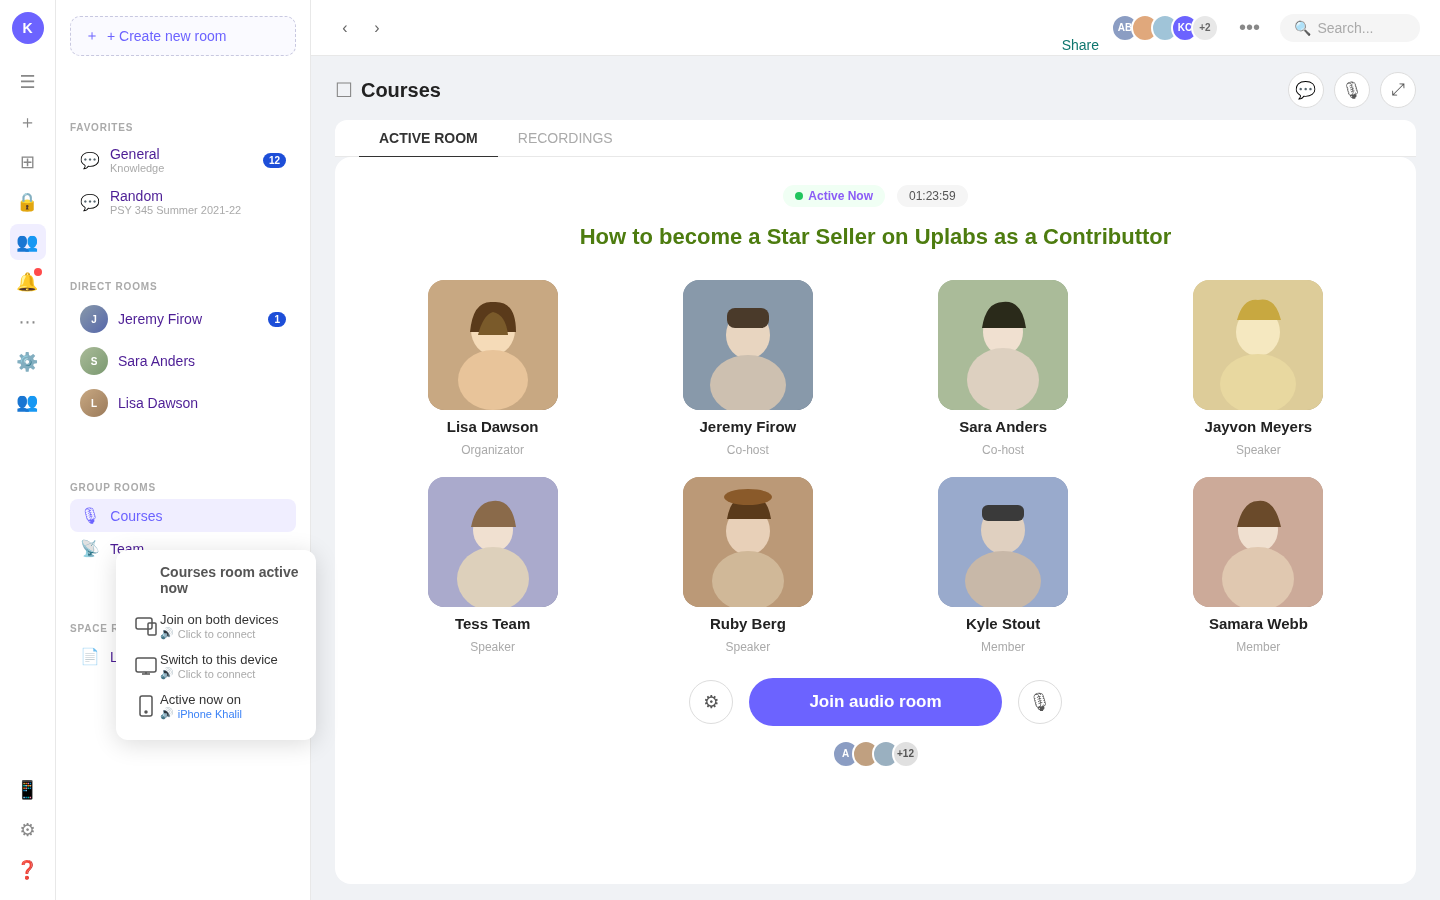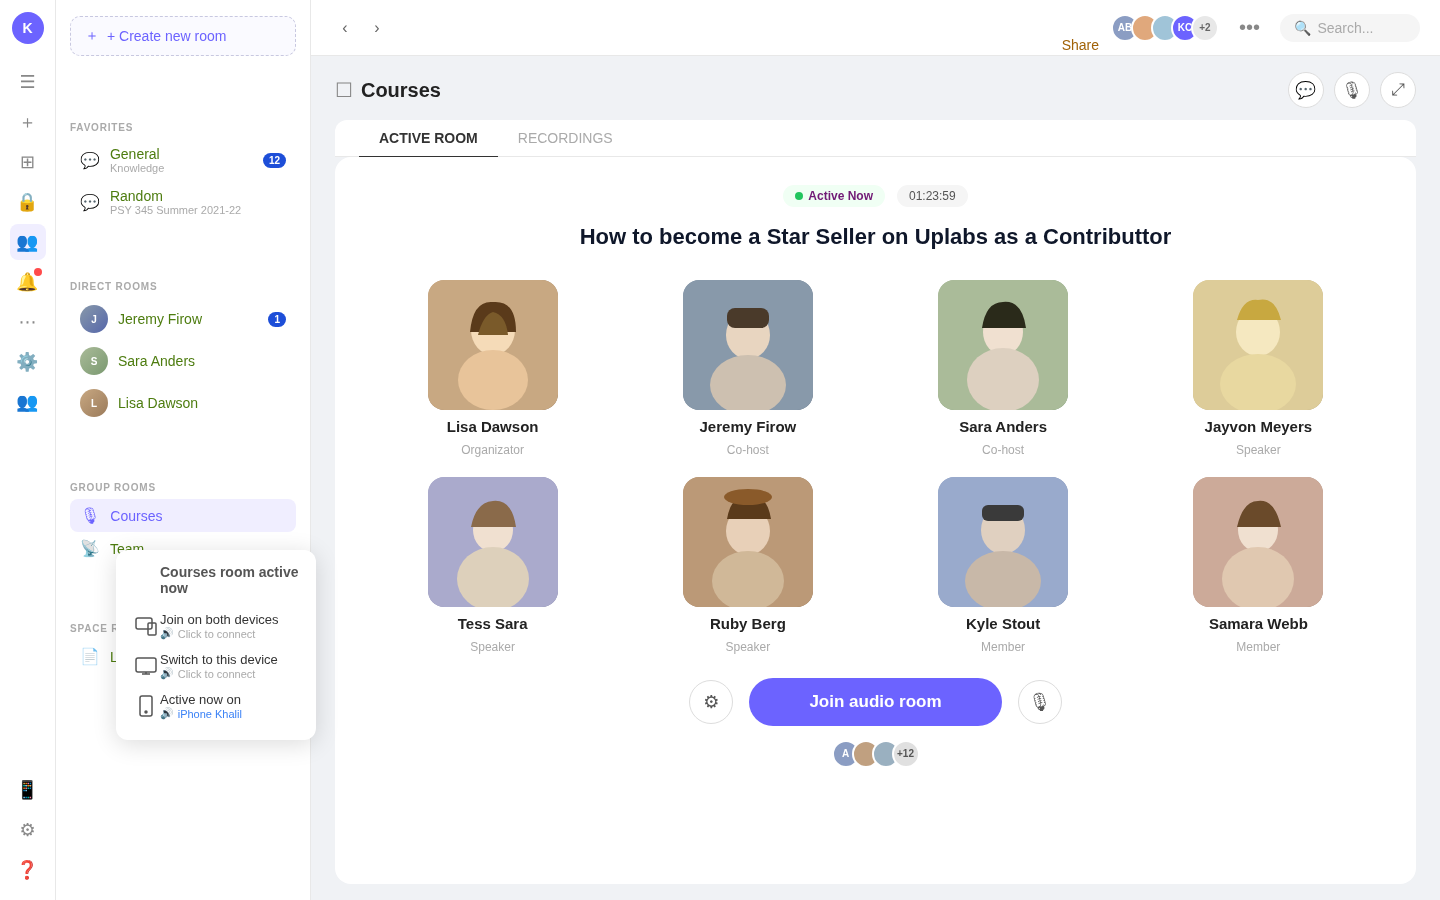--- a/index.html
+++ b/index.html
@@ -64,21 +64,21 @@
     .section-label { font-size: 10px; font-weight: 700; color: #aaa; letter-spacing: 0.08em; text-transform: uppercase; margin-bottom: 6px; margin-top: 42px; }
 
     .room-item {
       display: flex; align-items: center; padding: 7px 10px; border-radius: 8px;
       cursor: pointer; gap: 10px; position: relative;
     }
     .room-item.active { background: #f0eeff; }
     .room-item .room-icon { color: #888; font-size: 16px; flex-shrink: 0; }
     .room-item.active .room-icon { color: #6c63ff; }
     .room-item .room-text { flex: 1; min-width: 0; }
-    .room-item .room-name { font-size: 14px; font-weight: 500; color: #4d7c0f; white-space: nowrap; overflow: hidden; text-overflow: ellipsis; }
+    .room-item .room-name { font-size: 14px; font-weight: 500; color: #4c1d95; white-space: nowrap; overflow: hidden; text-overflow: ellipsis; }
     .room-item.active .room-name { color: #6c63ff; }
     .room-item .room-sub { font-size: 11px; color: #aaa; white-space: nowrap; overflow: hidden; text-overflow: ellipsis; }
     .badge { background: #1d4ed8; color: #fff; font-size: 10px; font-weight: 700; padding: 2px 6px; border-radius: 10px; }
 
     .avatar-sm { width: 28px; height: 28px; border-radius: 50%; overflow: hidden; flex-shrink: 0; background: #ddd; }
 
     
     .tooltip-popup {
       position: absolute;
       bottom: 160px;
@@ -106,43 +106,43 @@
       background: #fff;
       border-bottom: 1px solid #e8e8e8;
       display: flex;
       align-items: center;
       padding: 0 20px;
       gap: 12px;
     }
     .header-nav { display: flex; gap: 4px; }
     .header-nav button { background: none; border: none; cursor: pointer; width: 28px; height: 28px; border-radius: 6px; display: flex; align-items: center; justify-content: center; color: #666; font-size: 16px; }
     .header-spacer { flex: 1; }
-    .header-share { font-size: 14px; font-weight: 500; color: #a16207; margin-top: 34px; }
+    .header-share { font-size: 14px; font-weight: 500; color: #0f766e; margin-top: 34px; }
     .header-avatars { display: flex; align-items: center; }
     .header-avatars .av { width: 28px; height: 28px; border-radius: 50%; border: 2px solid #fff; margin-left: -8px; overflow: hidden; background: #ddd; display: flex; align-items: center; justify-content: center; font-size: 10px; font-weight: 700; color: #fff; }
     .header-avatars .av:first-child { margin-left: 0; }
     .av-count { width: 28px; height: 28px; border-radius: 50%; border: 2px solid #fff; margin-left: -8px; background: #e8e8e8; display: flex; align-items: center; justify-content: center; font-size: 10px; font-weight: 600; color: #666; }
     .more-btn { background: none; border: none; cursor: pointer; color: #888; font-size: 20px; padding: 4px 8px; }
     .search-box { display: flex; align-items: center; gap: 6px; background: #f5f5f5; border-radius: 20px; padding: 6px 14px; font-size: 14px; color: #aaa; min-width: 140px; }
     .tab { padding: 10px 20px; font-size: 14px; font-weight: 500; color: #aaa; cursor: pointer; border-bottom: 2px solid transparent; margin-bottom: -2px; }
     .tab.active { color: #333; border-bottom-color: #333; font-weight: 700; }
 
     
     .room-card {
       background: #fff;
       border-radius: 16px;
       padding: 28px 40px 28px;
       flex: 1;
       overflow-y: auto;
     }
     .room-status-bar { display: flex; align-items: center; justify-content: center; gap: 12px; margin-bottom: 16px; }
-    .active-badge { display: flex; align-items: center; gap: 5px; background: #f0fff4; border-radius: 20px; padding: 4px 12px; font-size: 12px; font-weight: 600; color: #701a75; }
+    .active-badge { display: flex; align-items: center; gap: 5px; background: #f0fff4; border-radius: 20px; padding: 4px 12px; font-size: 12px; font-weight: 600; color: #8b5cf6; }
     .active-dot { width: 8px; height: 8px; border-radius: 50%; background: #22c55e; }
     .timer-badge { background: #f5f5f5; border-radius: 20px; padding: 4px 12px; font-size: 12px; font-weight: 500; color: #555; }
-    .room-title { font-size: 22px; font-weight: 700; color: #0f172a; text-align: center; margin-bottom: 28px; line-height: 1.3; }
+    .room-title { font-size: 22px; font-weight: 700; color: #4d7c0f; text-align: center; margin-bottom: 28px; line-height: 1.3; }
 
     .participants-grid { display: grid; grid-template-columns: repeat(4, 1fr); gap: 20px; margin-bottom: 24px; }
     .participant-card { display: flex; flex-direction: column; align-items: center; gap: 8px; }
     .participant-photo {
       width: 130px; height: 130px; border-radius: 16px;
       background: #ddd; overflow: hidden;
     }
     .participant-name { font-size: 15px; font-weight: 600; color: #222; text-align: center; }
     .participant-role { font-size: 12px; color: #aaa; text-align: center; }
 
@@ -439,21 +439,21 @@
 
         <div class="participant-card">
           <div class="participant-photo photo-tess">
             <svg width="130" height="130" viewBox="0 0 130 130">
               <rect width="130" height="130" rx="16" fill="#aaaacc"></rect>
               <ellipse cx="65" cy="53" rx="20" ry="22" fill="#f0e0d0"></ellipse>
               <ellipse cx="65" cy="102" rx="36" ry="32" fill="#ddd0bb"></ellipse>
               <path d="M43 50 Q48 25 65 24 Q84 22 88 50" fill="#8a6a4a"></path>
             </svg>
           </div>
-          <div class="participant-name">Tess Sara</div>
+          <div class="participant-name">Tess Team</div>
           <div class="participant-role">Speaker</div>
         </div>
 
         <div class="participant-card">
           <div class="participant-photo photo-ruby">
             <svg width="130" height="130" viewBox="0 0 130 130">
               <rect width="130" height="130" rx="16" fill="#bb9977"></rect>
               <ellipse cx="65" cy="54" rx="22" ry="24" fill="#e8d0b8"></ellipse>
               <ellipse cx="65" cy="104" rx="36" ry="30" fill="#d0b898"></ellipse>
               <path d="M44 42 Q48 18 65 20 Q84 16 88 42" fill="#5a3a1a"></path>

